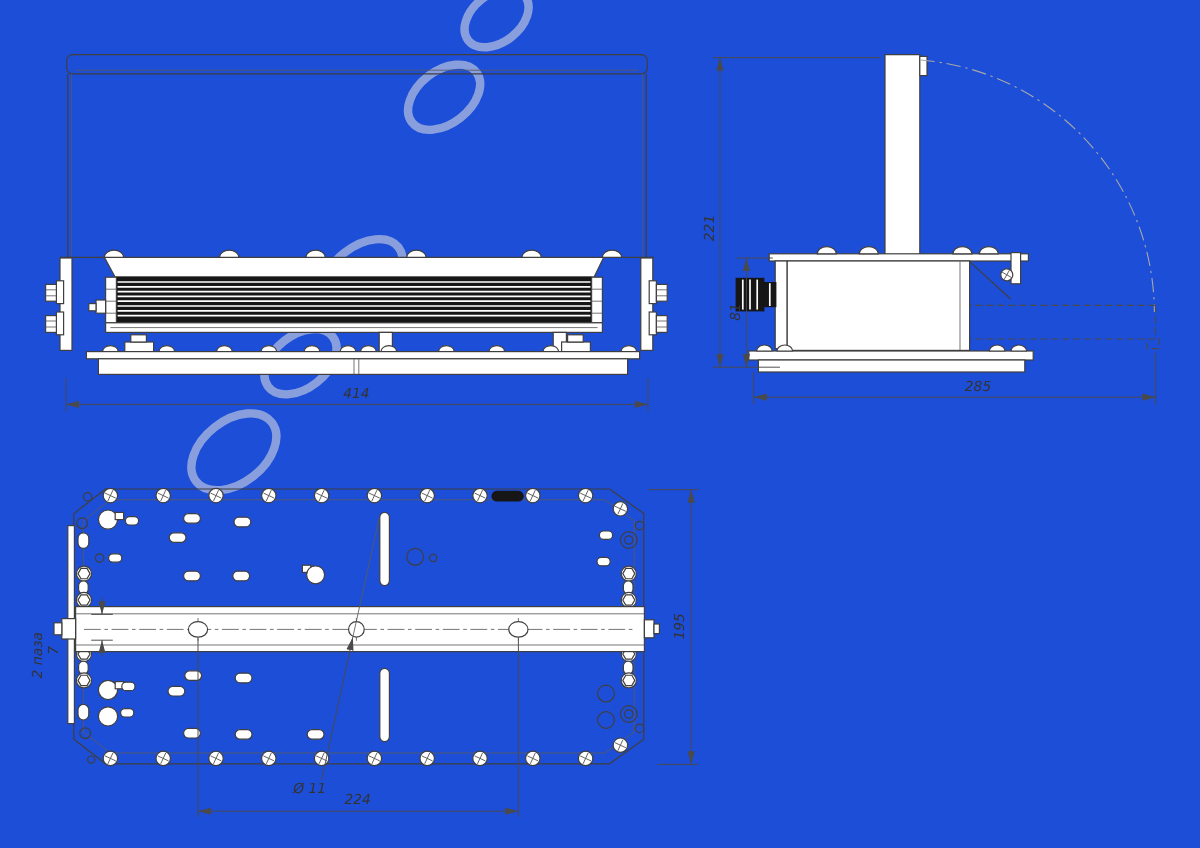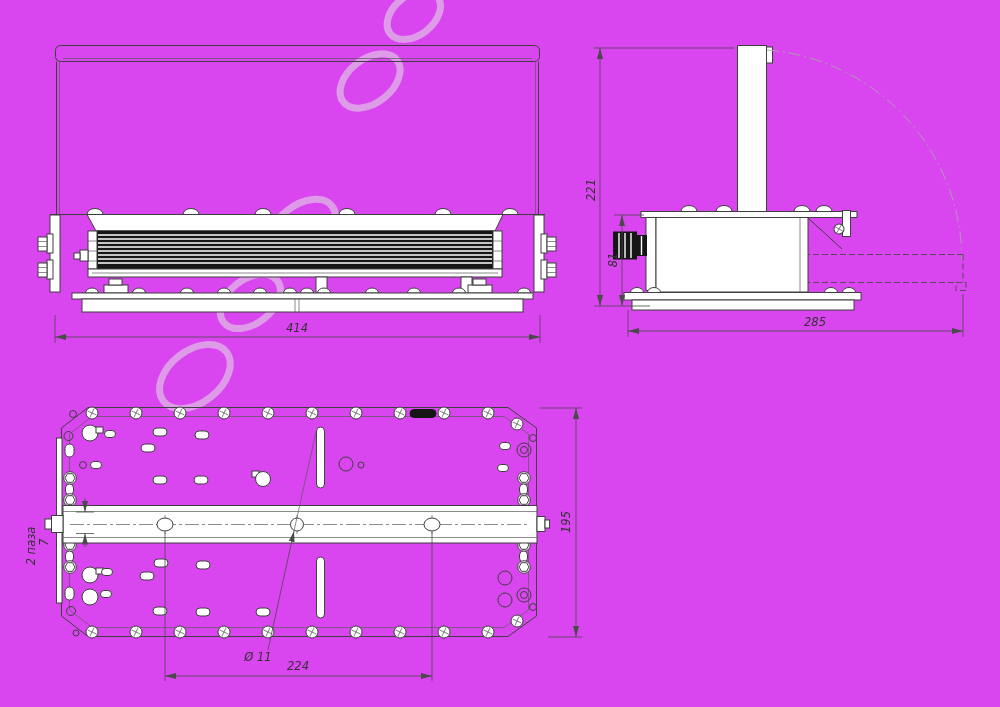--- a/index.html
+++ b/index.html
@@ -1,16 +1,16 @@
 <!DOCTYPE html>
 <html><head>
 <meta charset="utf-8">
 <style>
   html,body { margin:0; padding:0; background:#ffffff; }
-  .stage { width:1000px; height:707px; position:relative; background:#d946ef; overflow:hidden; }
+  .stage { width:1000px; height:707px; position:relative; background:#1d4ed8; overflow:hidden; }
   svg { display:block; }
   .ln   { stroke:#3f3f3f; stroke-width:1;   fill:none; }
   .lnf  { stroke:#3f3f3f; stroke-width:1;   fill:#ffffff; }
   .thin { stroke:#5a5a5a; stroke-width:0.7; fill:none; }
   .dim  { stroke:#4a4a4a; stroke-width:0.8; fill:none; }
   .dark { fill:#161616; stroke:#161616; }
   .stripe { stroke:#ffffff; stroke-width:1.4; }
   .phantom { stroke:#a8a8a8; stroke-width:0.9; fill:none; stroke-dasharray:12 4 2 4; }
   .dashed  { stroke:#4a4a4a; stroke-width:0.9; fill:none; stroke-dasharray:6 3; }
   .cl   { stroke:#5a5a5a; stroke-width:0.7; fill:none; stroke-dasharray:14 3 3 3; }

